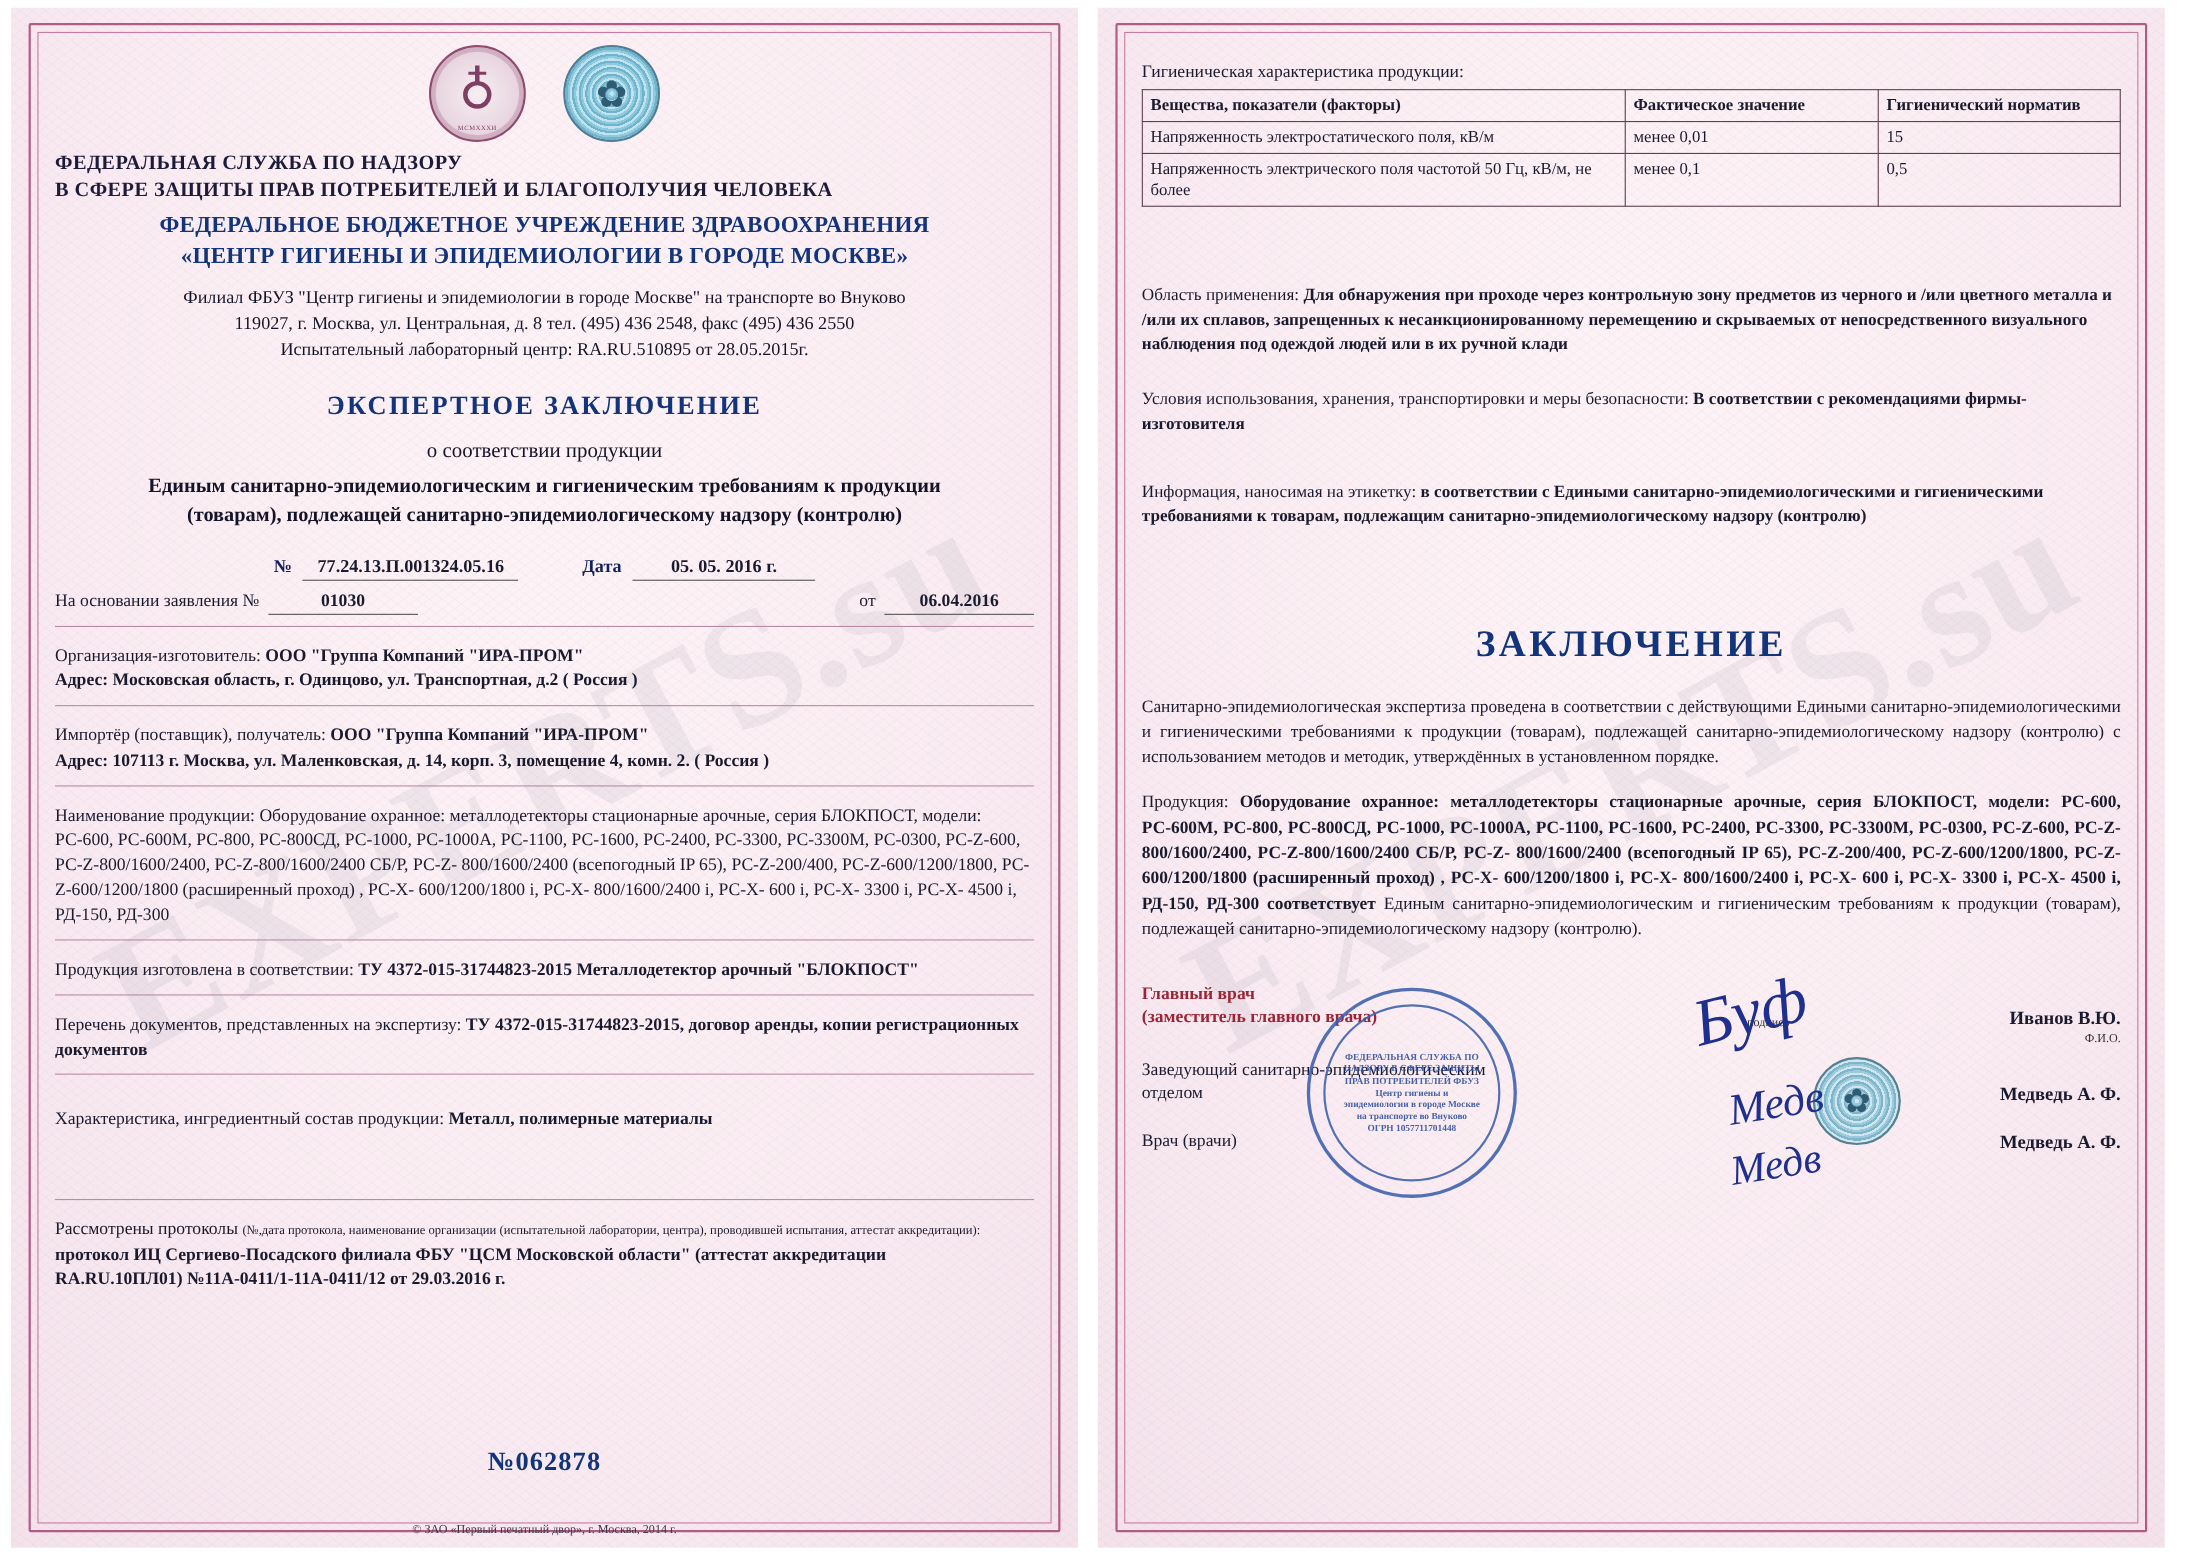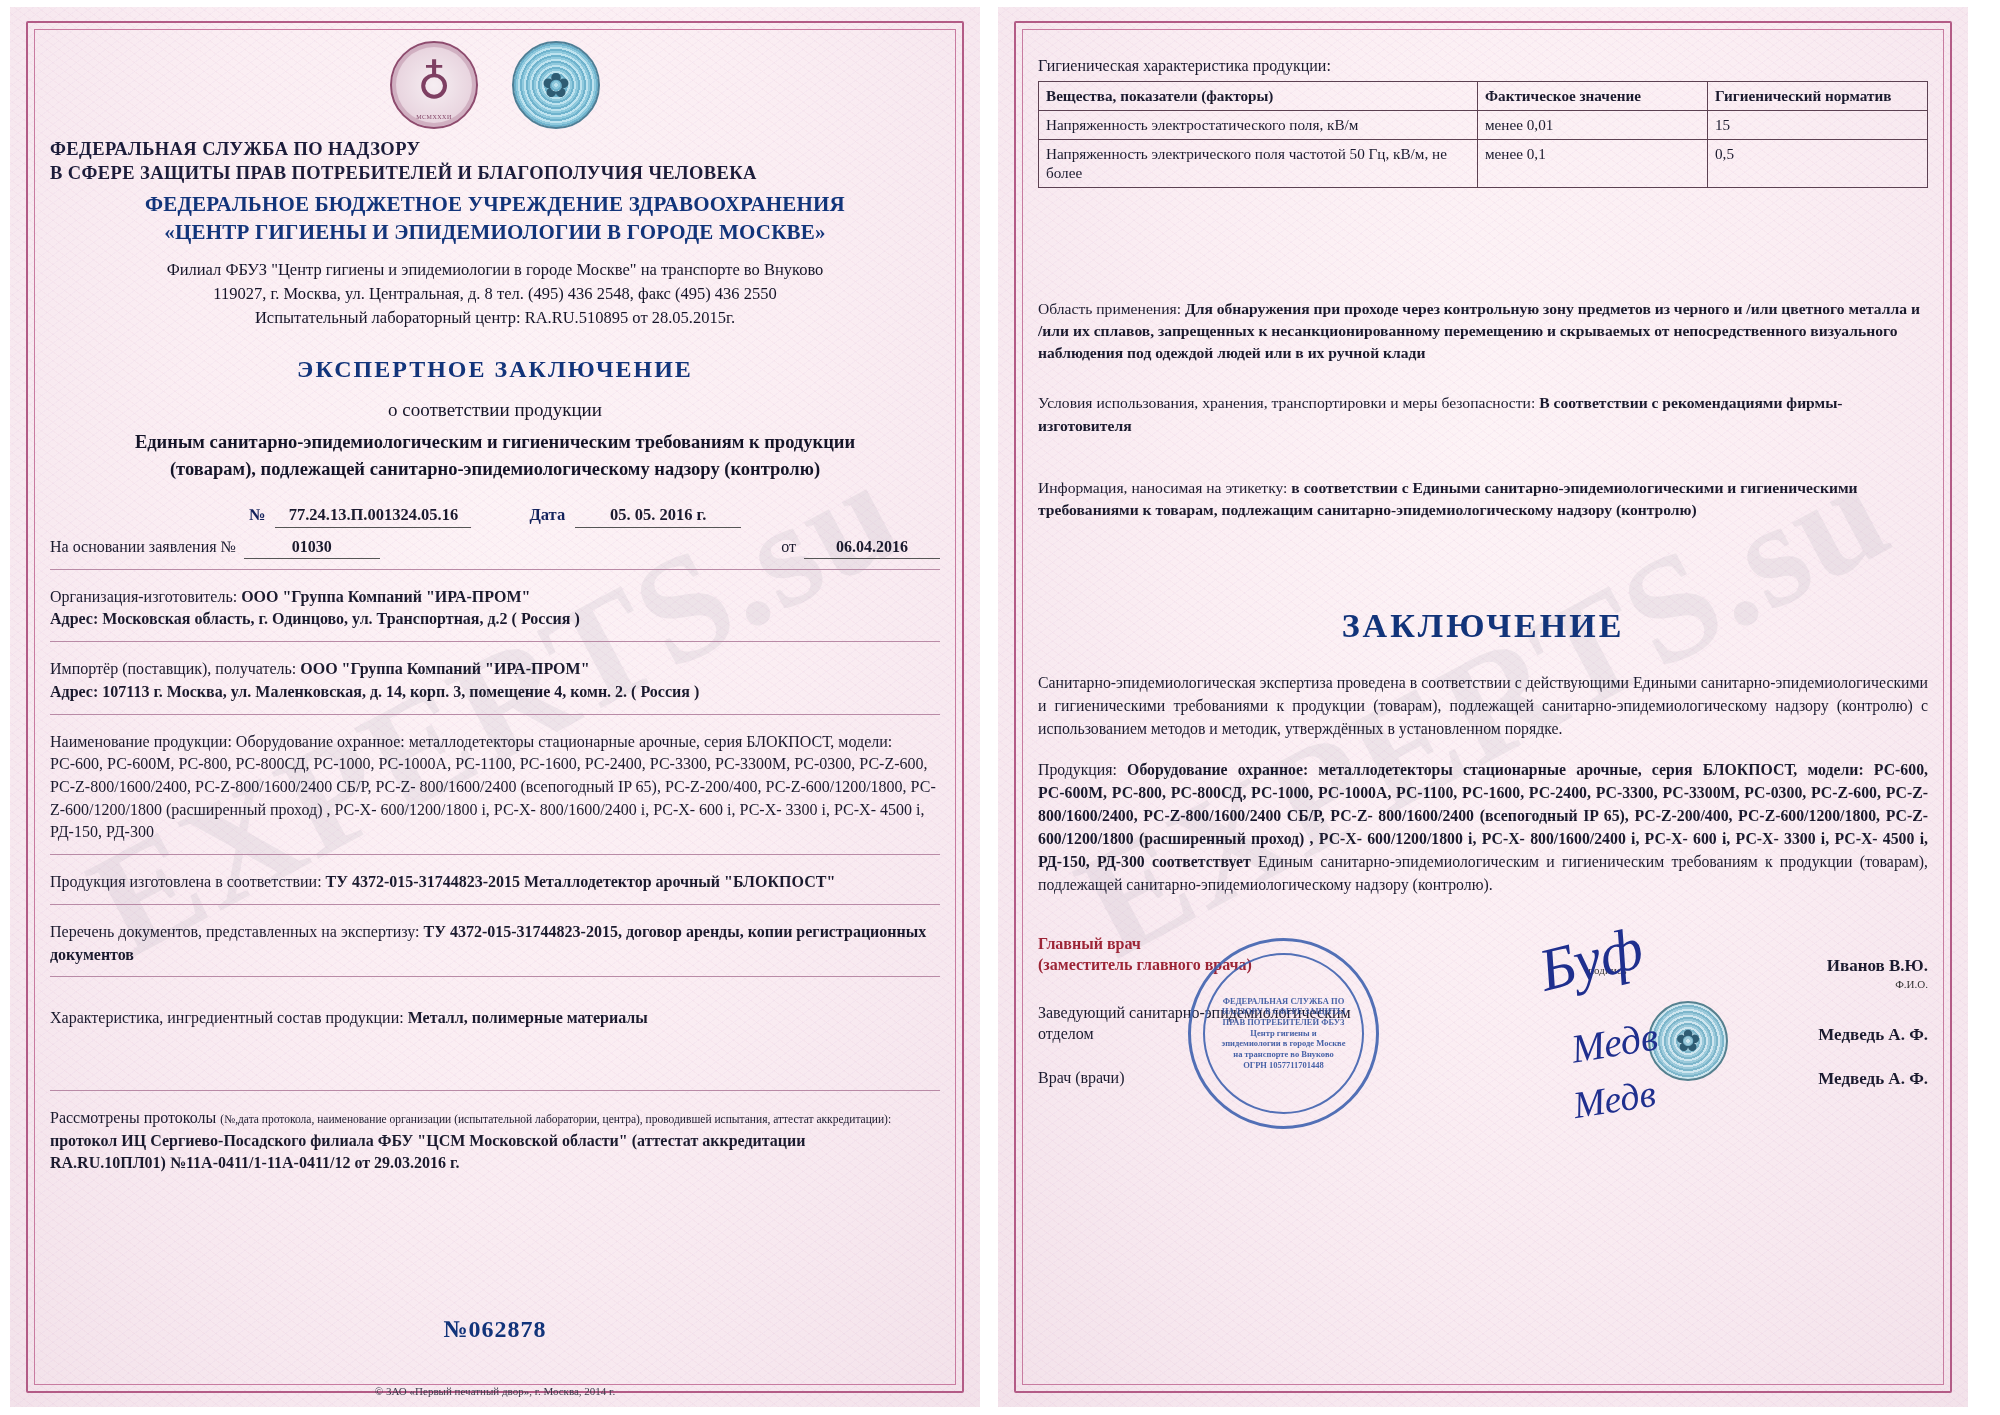--- a/index.html
+++ b/index.html
@@ -555,21 +555,21 @@
             <td class="c3">15</td>
           </tr>
           <tr>
             <td>Напряженность электрического поля частотой 50 Гц, кВ/м, не более</td>
             <td class="c2">менее 0,1</td>
             <td class="c3">0,5</td>
           </tr>
         </tbody>
       </table>
 
-      <div class="para" style="margin-top:110px;">
+      <div class="para" style="margin-top:70px;">
         <span>Область применения:</span>
         <b>Для обнаружения при проходе через контрольную зону предметов из черного и /или цветного металла и /или их сплавов, запрещенных к несанкционированному перемещению и скрываемых от непосредственного визуального наблюдения под одеждой людей или в их ручной клади</b>
       </div>
 
       <div class="para" style="margin-top:28px;">
         <span>Условия использования, хранения, транспортировки и меры безопасности:</span>
         <b>В соответствии с рекомендациями фирмы-изготовителя</b>
       </div>
 
       <div class="para" style="margin-top:40px;">

